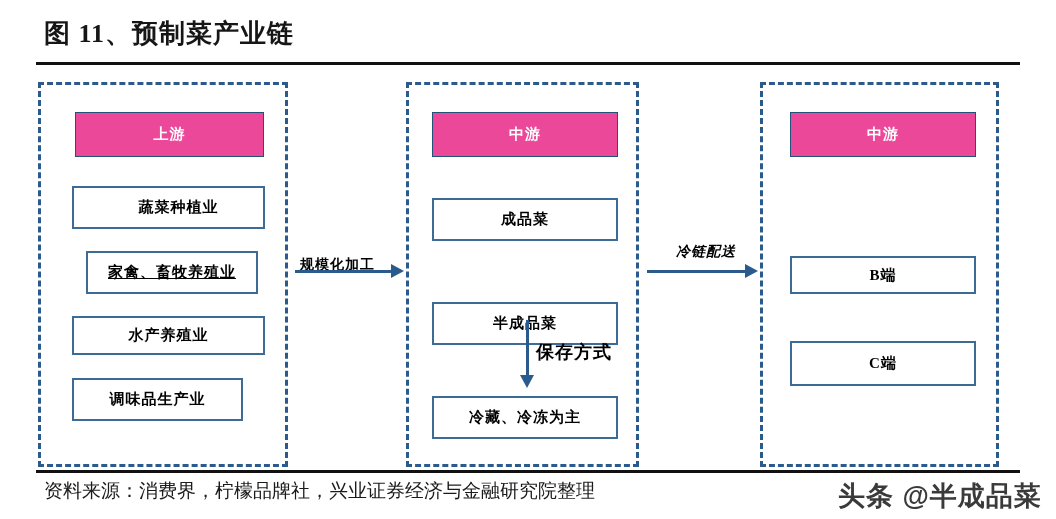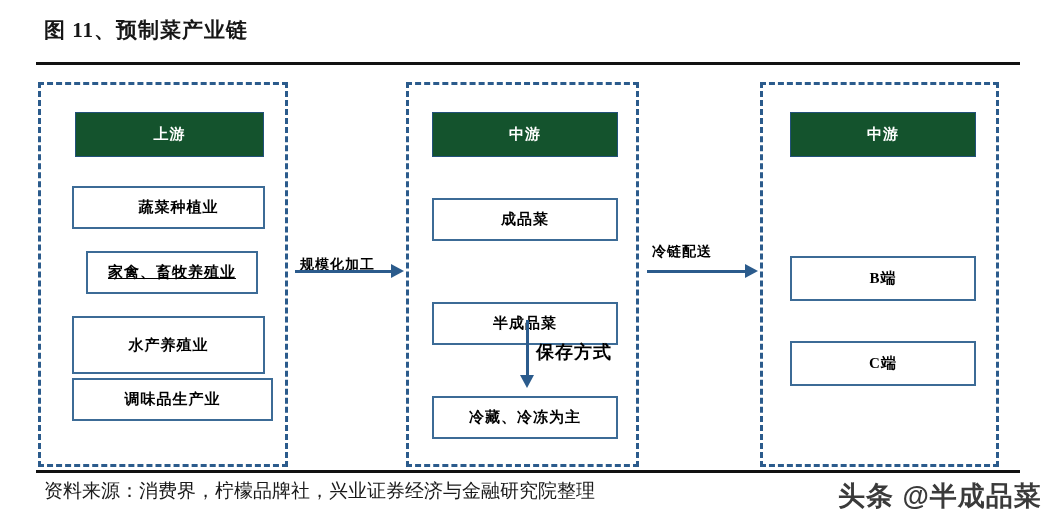--- a/index.html
+++ b/index.html
@@ -15,21 +15,21 @@
     font-family: "Liberation Serif", "DejaVu Serif", serif;
     color: #000000;
   }
 
   
   .fig-title {
     position: absolute;
     left: 44px;
     top: 16px;
     font-family: "Liberation Serif", "DejaVu Serif", serif;
-    font-size: 21px;
+    font-size: 26px;
     font-weight: bold;
     letter-spacing: 1px;
     color: #161616;
     white-space: nowrap;
   }
 
   .rule-top {
     position: absolute;
     left: 36px;
     top: 62px;
@@ -56,21 +56,21 @@
     box-sizing: border-box;
     background: transparent;
   }
   .stage-upstream   { left: 38px;  width: 250px; }
   .stage-midstream  { left: 406px; width: 233px; }
   .stage-downstream { left: 760px; width: 239px; }
 
   
   .hdr-box {
     position: absolute;
-    background: #14532d;
+    background: #ec4899;
     border: 1px solid #22517a;
     box-sizing: border-box;
     color: #ffffff;
     font-size: 15px;
     font-weight: bold;
     display: flex;
     align-items: center;
     justify-content: center;
     letter-spacing: 1px;
   }
@@ -86,32 +86,32 @@
     display: flex;
     align-items: center;
     justify-content: center;
     letter-spacing: 1px;
   }
 
   
   .u-hdr  { left: 75px;  top: 112px; width: 189px; height: 45px; }
   .u-b1   { left: 72px;  top: 186px; width: 193px; height: 43px; padding-left: 20px; }
   .u-b2   { left: 86px;  top: 251px; width: 172px; height: 43px; text-decoration: underline; }
-  .u-b3   { left: 72px;  top: 316px; width: 193px; height: 58px; }
-  .u-b4   { left: 72px;  top: 378px; width: 201px; height: 43px; }
+  .u-b3   { left: 72px;  top: 316px; width: 193px; height: 39px; }
+  .u-b4   { left: 72px;  top: 378px; width: 171px; height: 43px; }
 
   
   .m-hdr  { left: 432px; top: 112px; width: 186px; height: 45px; }
   .m-b1   { left: 432px; top: 198px; width: 186px; height: 43px; }
   .m-b2   { left: 432px; top: 270px; width: 186px; height: 43px; margin-top: 32px; }
   .m-b3   { left: 432px; top: 396px; width: 186px; height: 43px; }
 
   
   .d-hdr  { left: 790px; top: 112px; width: 186px; height: 45px; }
-  .d-b1   { left: 790px; top: 256px; width: 186px; height: 45px; }
+  .d-b1   { left: 790px; top: 256px; width: 186px; height: 38px; }
   .d-b2   { left: 790px; top: 341px; width: 186px; height: 45px; }
 
   
   .h-arrow {
     position: absolute;
     height: 20px;
   }
   .h-arrow .shaft {
     position: absolute;
     left: 0;
@@ -138,21 +138,21 @@
   }
 
   .arrow1 { left: 295px; top: 262px; width: 110px; }
   .arrow1 .shaft { width: 97px; }
   .arrow1 .head  { left: 96px; }
   .label1 { left: 300px; top: 256px; }
 
   .arrow2 { left: 647px; top: 262px; width: 112px; }
   .arrow2 .shaft { width: 99px; }
   .arrow2 .head  { left: 98px; }
-  .label2 { left: 652px; top: 243px; }
+  .label2 { left: 676px; top: 243px; font-style: italic; }
 
   
   .v-arrow {
     position: absolute;
     left: 518px;
     top: 320px;
     width: 20px;
     height: 70px;
   }
   .v-arrow .shaft {

